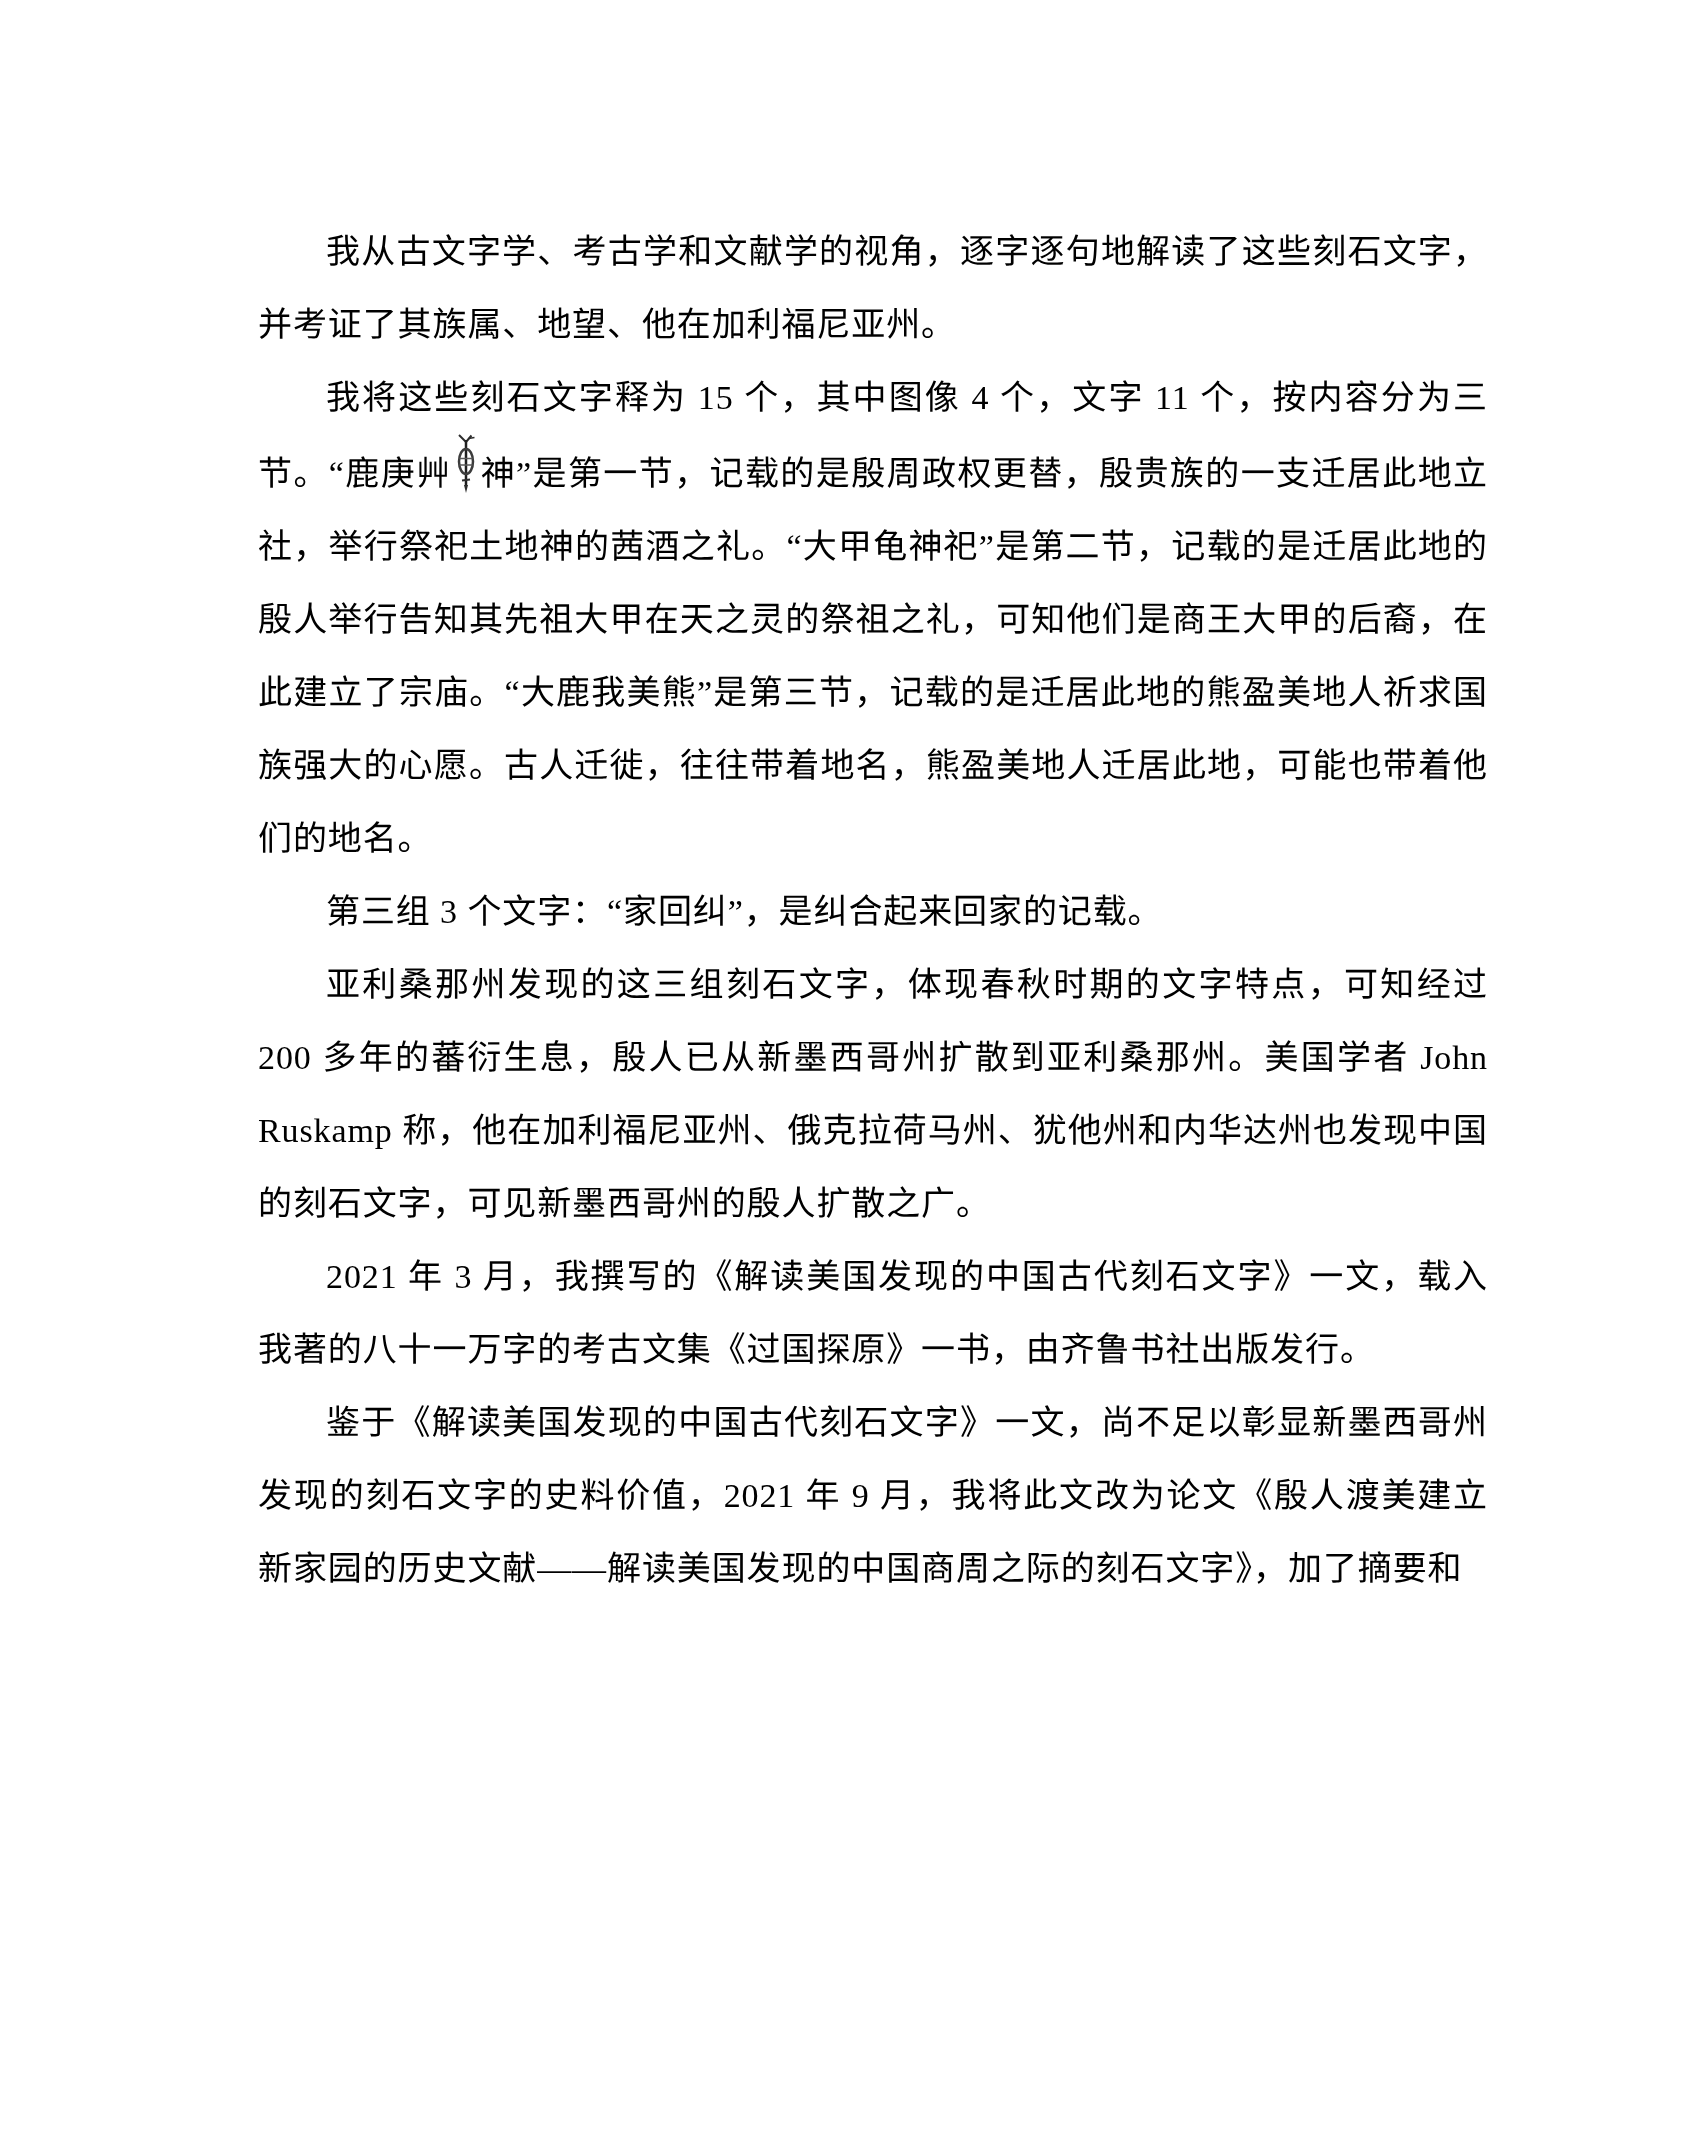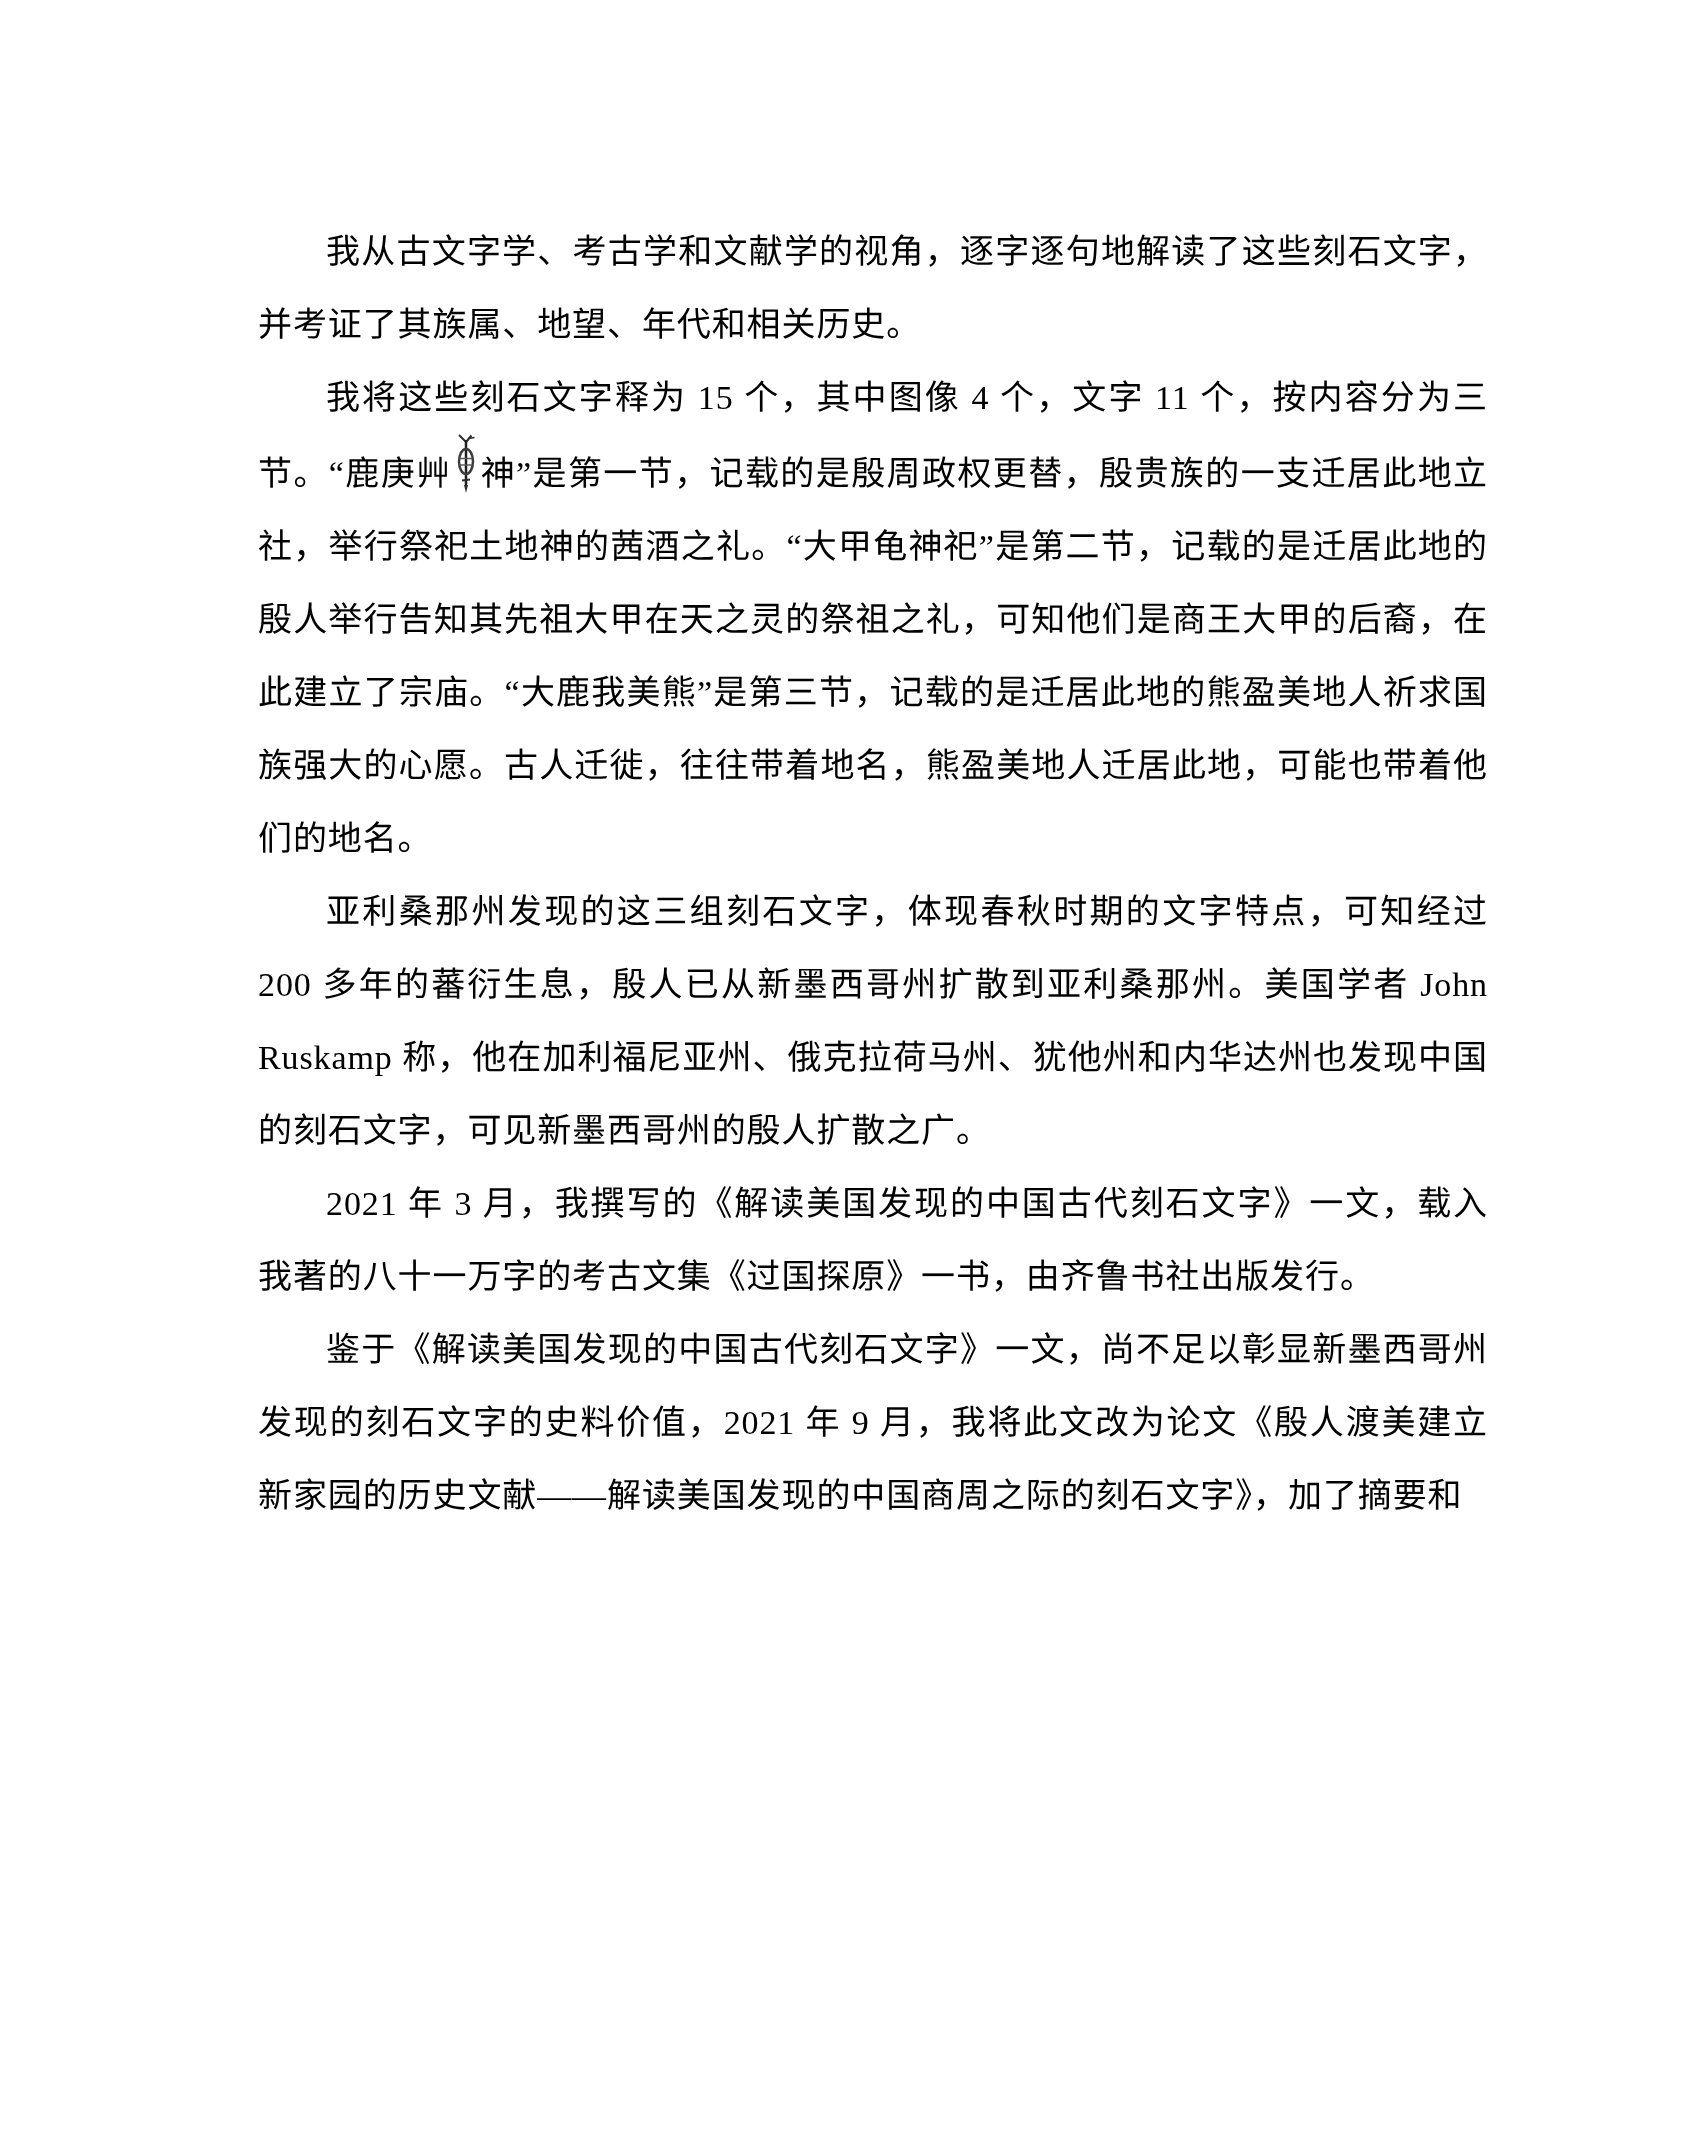--- a/index.html
+++ b/index.html
@@ -40,41 +40,42 @@
     margin: 0 4.3px;
   }
 </style>
 </head>
 <body>
 
 <div class="page">
 
   <main class="textblock">
 
-    <p>我从古文字学、考古学和文献学的视角，逐字逐句地解读了这些刻石文字，并考证了其族属、地望、年代和相关历史。</p>
+    <p>我从古文字学、考古学和文献学的视角，逐字逐句地解读了这些刻石文字，并考证了其族属、地望、他在加利福尼亚州。</p>
 
     <p><span>我将这些刻石文字释为 15 个，其中图像 4 个，文字 11 个，按内容分为三节。“鹿庚艸</span><svg class="glyph" viewBox="0 0 40 120" xmlns="http://www.w3.org/2000/svg" aria-hidden="true">
 
         <path d="M20 16 L6 2" stroke="#2d2d2d" stroke-width="4" fill="none"></path>
         <path d="M20 16 L31 3" stroke="#2d2d2d" stroke-width="4" fill="none"></path>
         <path d="M25 9 L37 7" stroke="#2d2d2d" stroke-width="3" fill="none"></path>
 
         <path d="M20 12 L20 104" stroke="#1f1f1f" stroke-width="5" fill="none"></path>
 
         <ellipse cx="20" cy="55" rx="14" ry="25" stroke="#3c3c3c" stroke-width="5" fill="none"></ellipse>
 
         <path d="M7 49 L33 49" stroke="#5a5a5a" stroke-width="3" fill="none"></path>
         <path d="M7 62 L33 62" stroke="#5a5a5a" stroke-width="3" fill="none"></path>
 
         <path d="M12 93 L28 91" stroke="#2d2d2d" stroke-width="4" fill="none"></path>
         <path d="M16 102 L20 118 L24 102 Z" fill="#2d2d2d" stroke="none"></path>
       </svg><span>神”是第一节，记载的是殷周政权更替，殷贵族的一支迁居此地立社，举行祭祀土地神的茜酒之礼。“大甲龟神祀”是第二节，记载的是迁居此地的殷人举行告知其先祖大甲在天之灵的祭祖之礼，可知他们是商王大甲的后裔，在此建立了宗庙。“大鹿我美熊”是第三节，记载的是迁居此地的熊盈美地人祈求国族强大的心愿。古人迁徙，往往带着地名，熊盈美地人迁居此地，可能也带着他们的地名。</span></p>
 
 
 
+    <p>第三组 3 个文字：“家回纠”，是纠合起来回家的记载。</p>
 
     <p>亚利桑那州发现的这三组刻石文字，体现春秋时期的文字特点，可知经过 200 多年的蕃衍生息，殷人已从新墨西哥州扩散到亚利桑那州。美国学者 John Ruskamp 称，他在加利福尼亚州、俄克拉荷马州、犹他州和内华达州也发现中国的刻石文字，可见新墨西哥州的殷人扩散之广。</p>
 
 
     <p>2021 年 3 月，我撰写的《解读美国发现的中国古代刻石文字》一文，载入我著的八十一万字的考古文集《过国探原》一书，由齐鲁书社出版发行。</p>
 
     <p>鉴于《解读美国发现的中国古代刻石文字》一文，尚不足以彰显新墨西哥州发现的刻石文字的史料价值，2021 年 9 月，我将此文改为论文《殷人渡美建立新家园的历史文献——解读美国发现的中国商周之际的刻石文字》，加了摘要和</p>
 
   </main>
 

